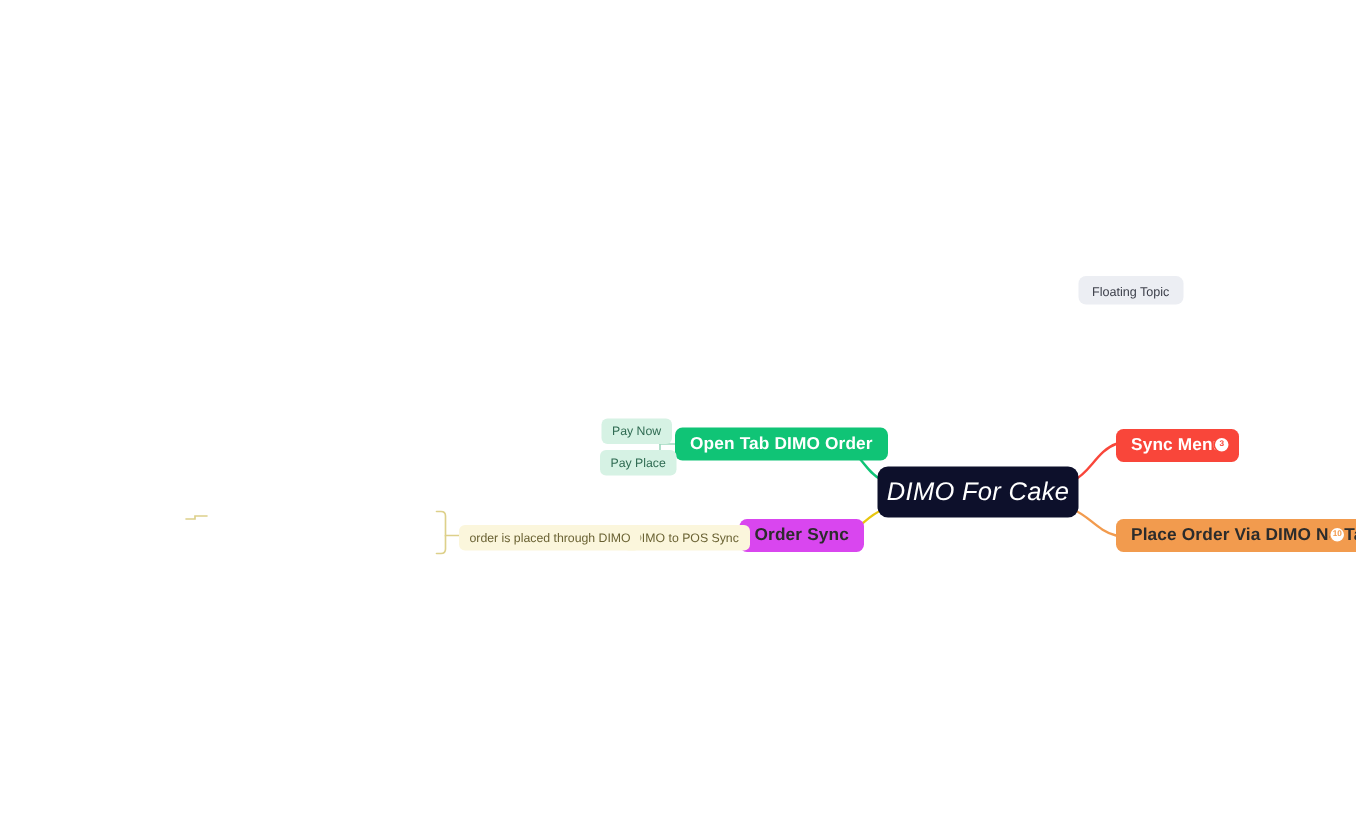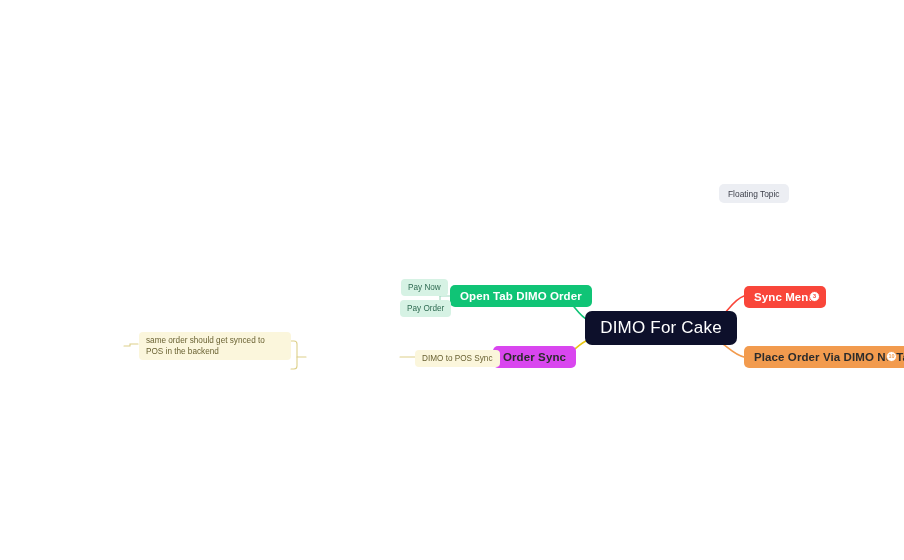--- a/index.html
+++ b/index.html
@@ -137,38 +137,38 @@
     <path d="M 493 357 L 479 357" fill="none" stroke="#ddd08a" stroke-width="1.1" stroke-linecap="round"></path>
 
     <path d="M 415 357 L 400 357" fill="none" stroke="#ddd08a" stroke-width="1.1" stroke-linecap="round"></path>
 
     <path d="M 306 357 L 297 357 L 297 344 Q 297 341 294 341 L 291 341" fill="none" stroke="#ddd08a" stroke-width="1.1" stroke-linecap="round"></path>
     <path d="M 297 357 L 297 366 Q 297 369 294 369 L 291 369" fill="none" stroke="#ddd08a" stroke-width="1.1" stroke-linecap="round"></path>
 
     <path d="M 138 344 L 130 344 L 130 346 L 124 346" fill="none" stroke="#ddd08a" stroke-width="1.1" stroke-linecap="round"></path>
   </svg>
 
-  <div class="node root" style="left:585px; top:311px; width:152px;">
+  <div class="node root" style="left:585px; top:311px; width:134px;font-style:italic;">
     <span>DIMO For Cake</span>
   </div>
 
   <div class="node floating" style="left:719px; top:184px;">
     <span>Floating Topic</span>
   </div>
 
   <div class="node branch green" style="left:450px; top:285px;">
     <span>Open Tab DIMO Order</span>
   </div>
 
   <div class="node sub mint" style="left:401px; top:279px;">
     <span>Pay Now</span>
   </div>
 
   <div class="node sub mint" style="left:400px; top:300px;">
-    <span>Pay Order</span>
+    <span>Pay Place</span>
   </div>
 
   <div class="node branch red" style="left:744px; top:286px;">
     <span>Sync Menu</span>
   </div>
   <div class="badge red" style="left:809px; top:291px;">
     <span>3</span>
   </div>
 
   <div class="node branch orange" style="left:744px; top:346px;">
@@ -179,20 +179,20 @@
   </div>
 
   <div class="node branch yellow" style="left:493px; top:346px;">
     <span>Order Sync</span>
   </div>
 
   <div class="node sub cream" style="left:415px; top:350px;">
     <span>DIMO to POS Sync</span>
   </div>
 
+  <div class="node sub cream" style="left:306px; top:350px;">
+    <span>order is placed through DIMO</span>
+  </div>
 
-  <div class="node sub cream" style="left:139px; top:332px; width:152px; align-items:flex-start;">
-    <span>same order should get synced to POS in the backend</span>
-  </div>
 
 
 
 </div>
 
 </body></html>

